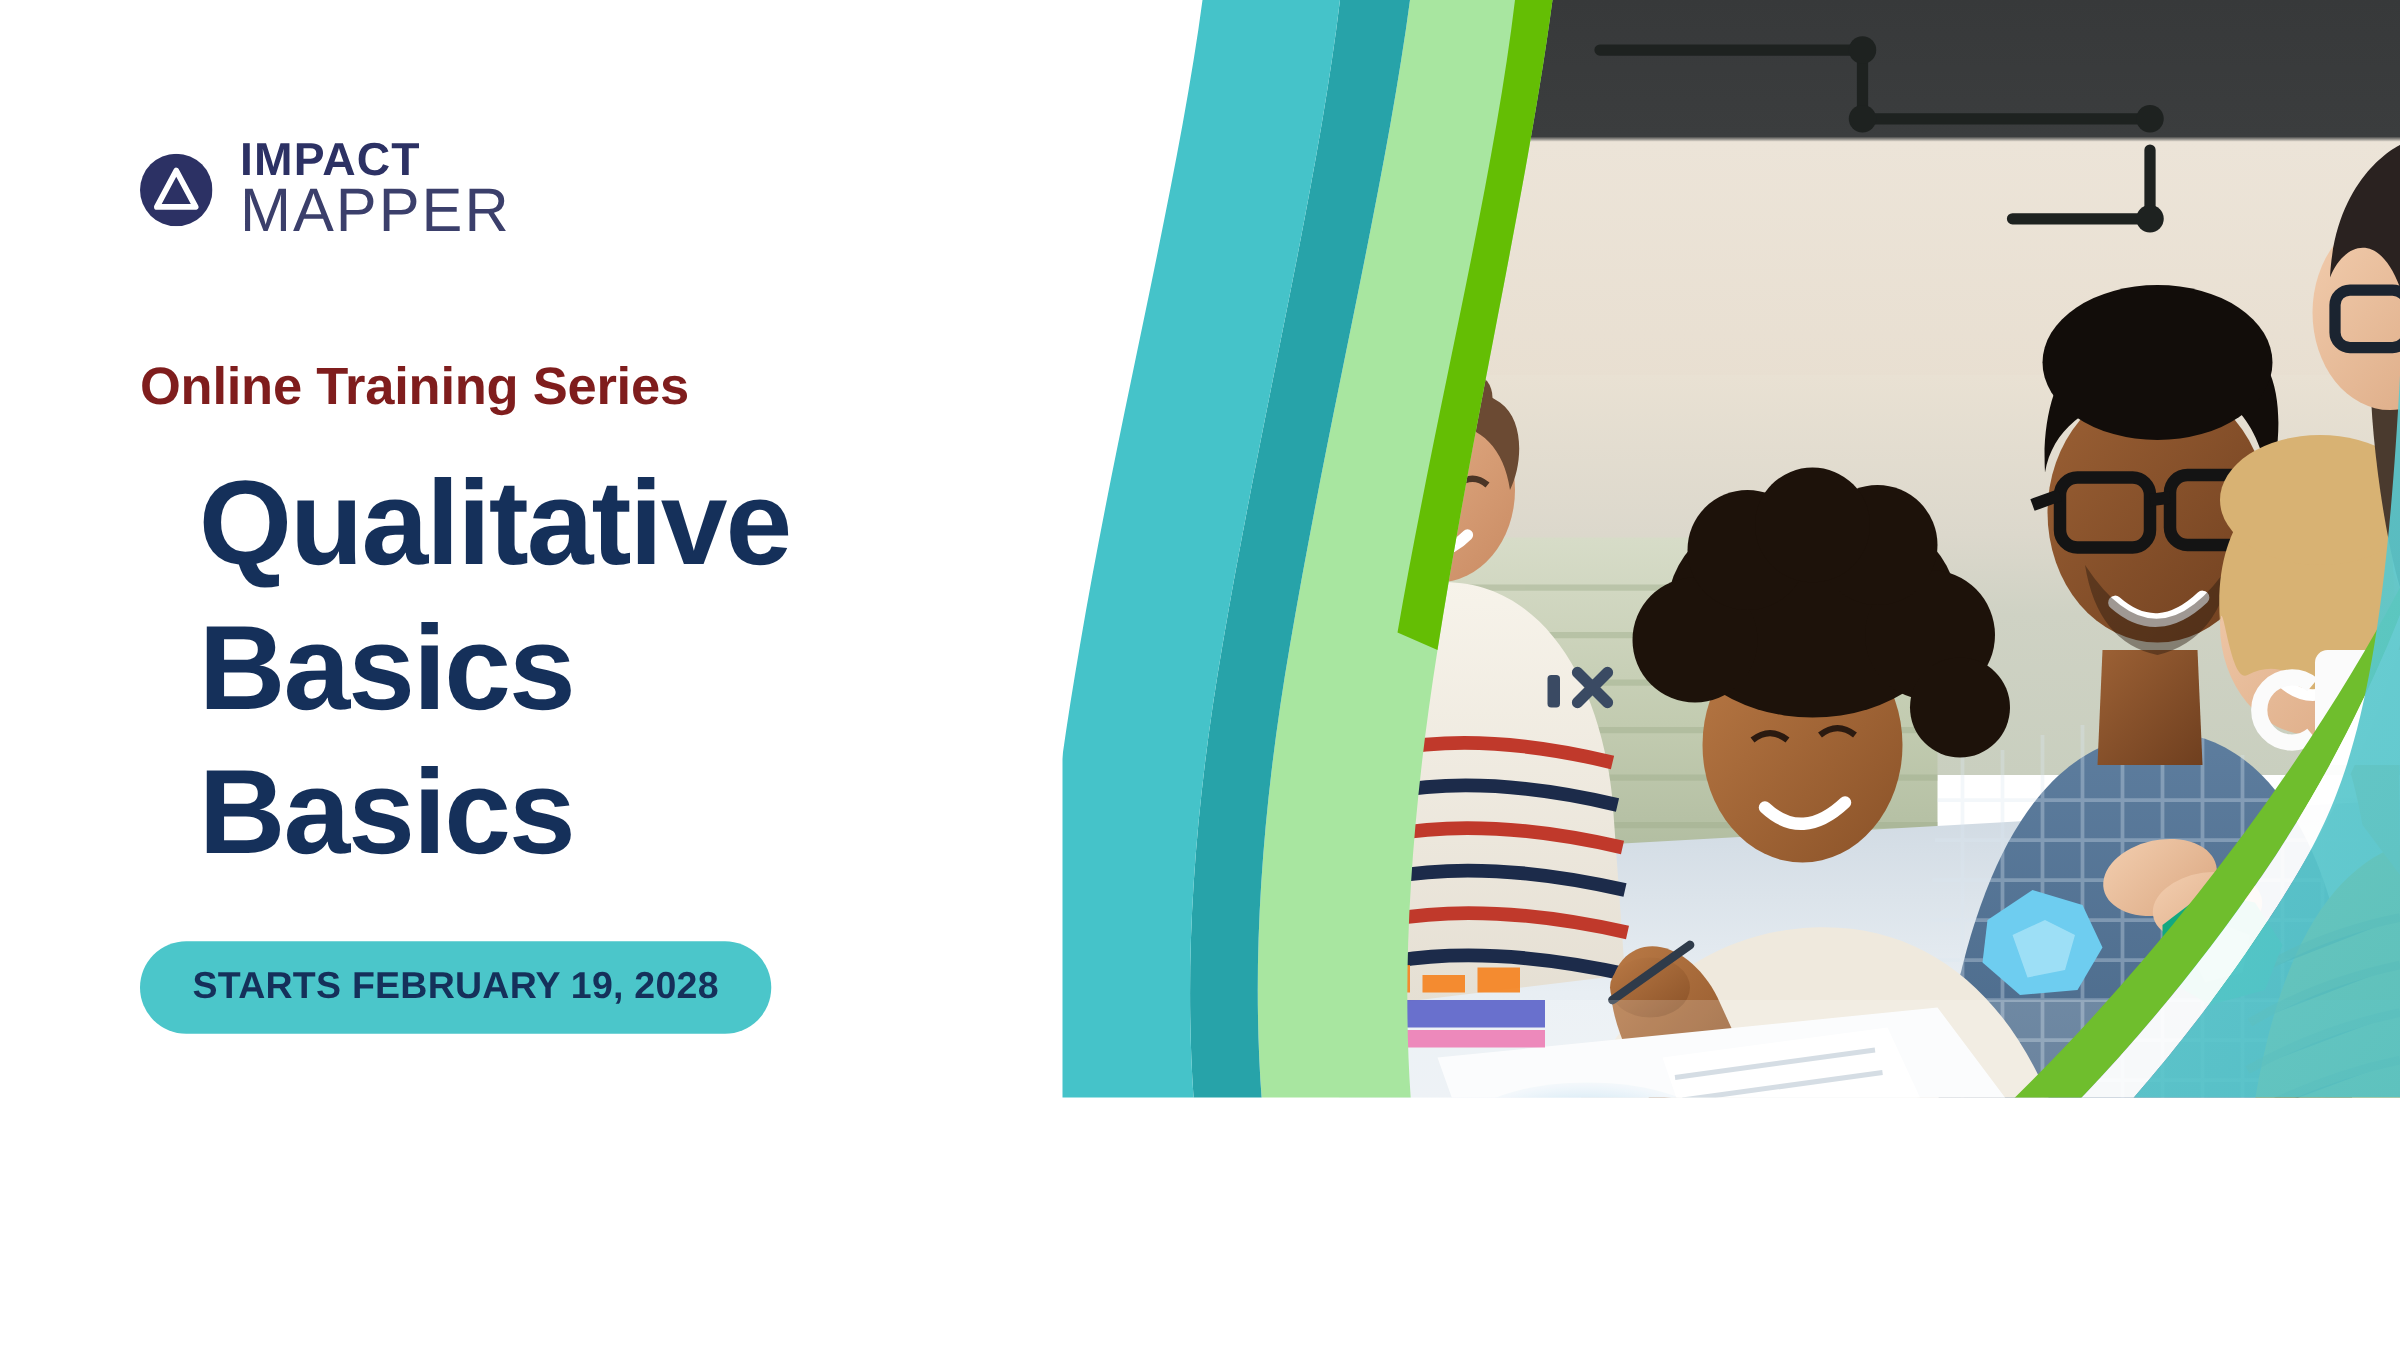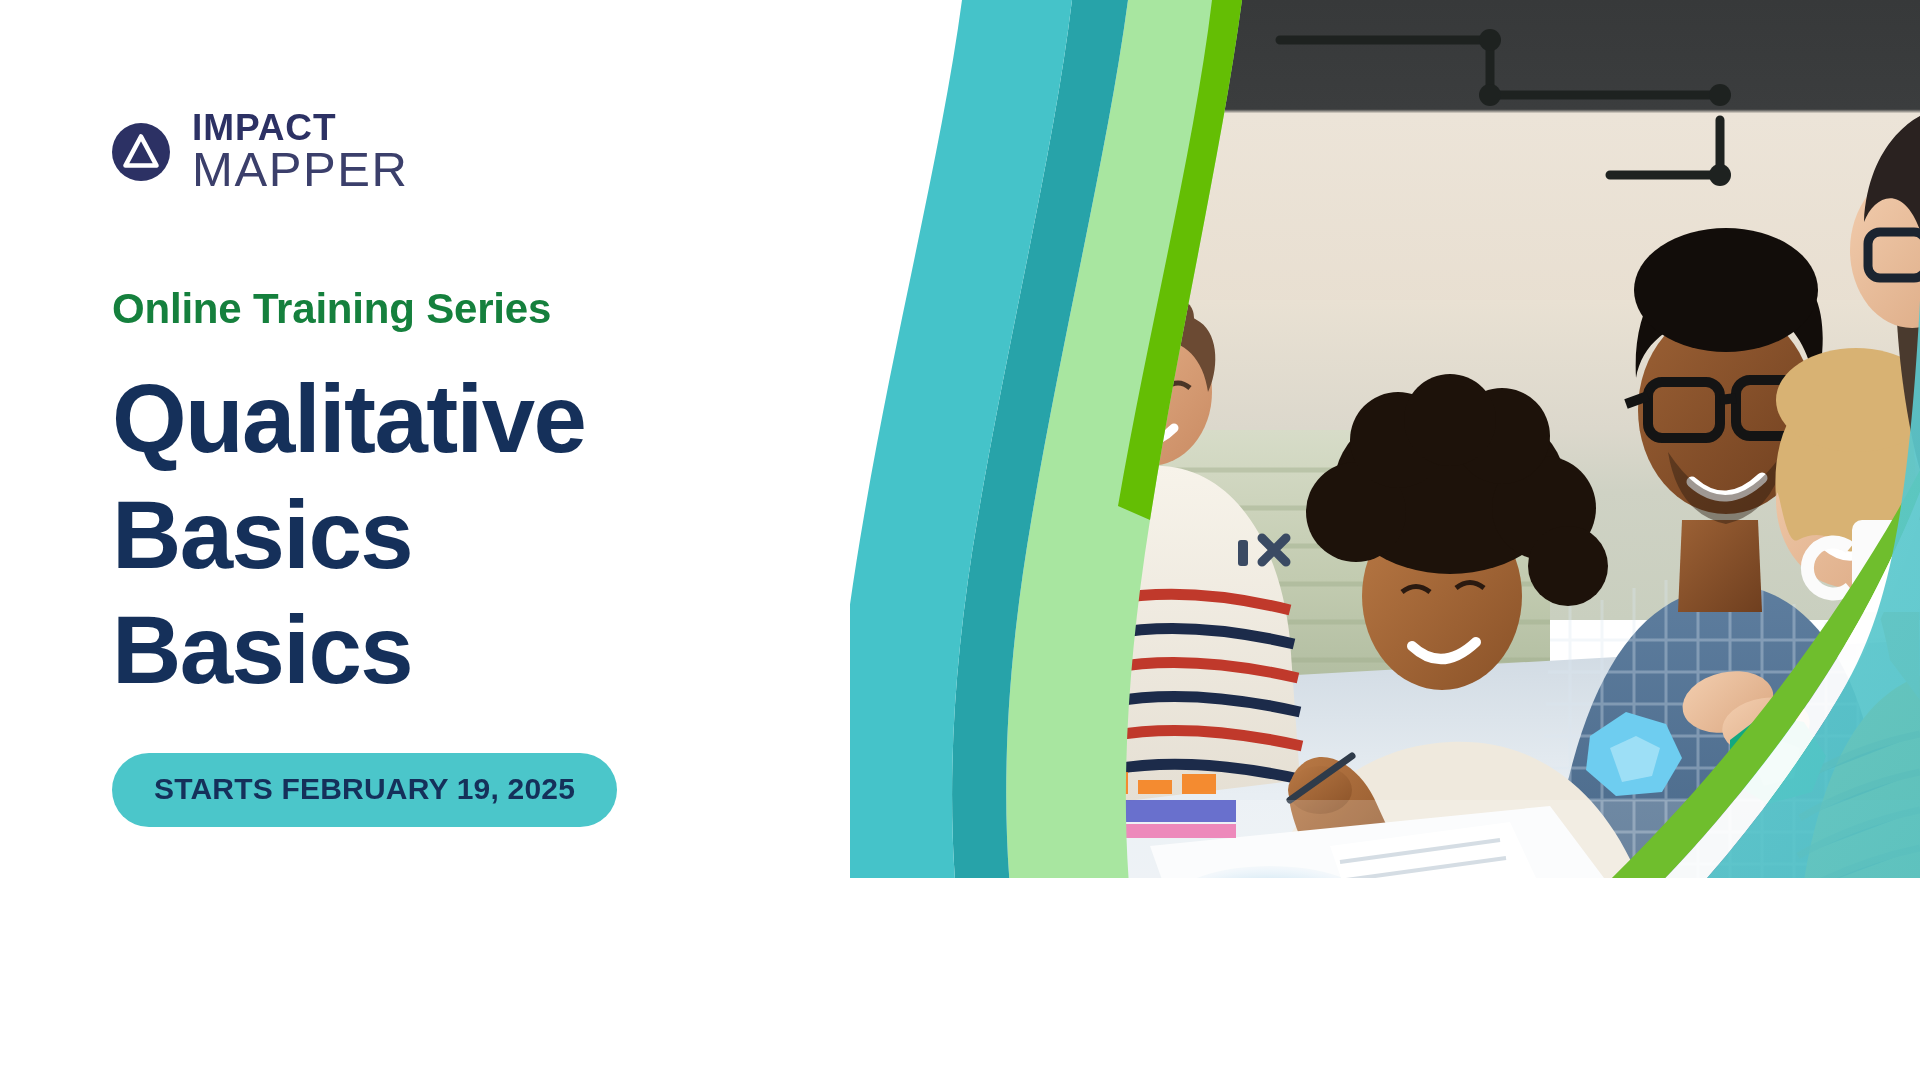--- a/index.html
+++ b/index.html
@@ -54,34 +54,34 @@
     font-weight:normal;
     letter-spacing:1.6px;
     color:#3B3F6B;
   }
 
   
   .eyebrow {
     font-size:42px;
     font-weight:bold;
     letter-spacing:-0.2px;
-    color:#15803d;
+    color:#7f1d1d;
     margin-bottom:28px;
   }
 
   
   .headline {
     color:#15305A;
     font-weight:bold;
     font-size:96px;
     line-height:1.2;
     letter-spacing:-1.6px;
     margin-bottom:46px;
   }
-  .headline .hl-line { display:block; }
+  .headline .hl-line { display:block;margin-left:47px; }
 
   
   .date-pill {
     display:inline-flex;
     align-items:center;
     justify-content:center;
     background:#4BC6CA;
     color:#15305A;
     border-radius:999px;
     padding:19px 42px 21px;
@@ -480,16 +480,16 @@
     <div class="eyebrow">Online Training Series</div>
 
     
     <h1 class="headline">
       <span class="hl-line">Qualitative</span>
       <span class="hl-line">Basics</span>
       <span class="hl-line">Basics</span>
     </h1>
 
     
-    <div class="date-pill">STARTS FEBRUARY 19, 2025</div>
+    <div class="date-pill">STARTS FEBRUARY 19, 2028</div>
 
   </div>
 </div>
 
 </body></html>

